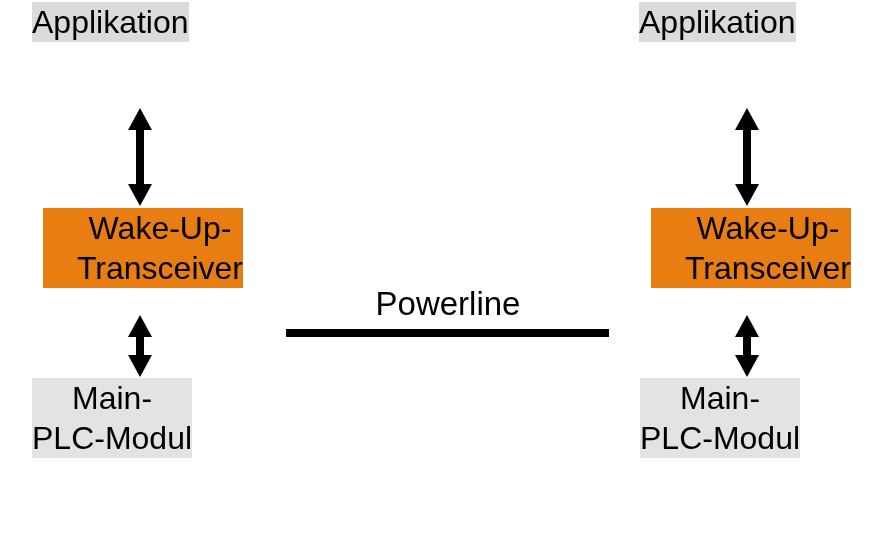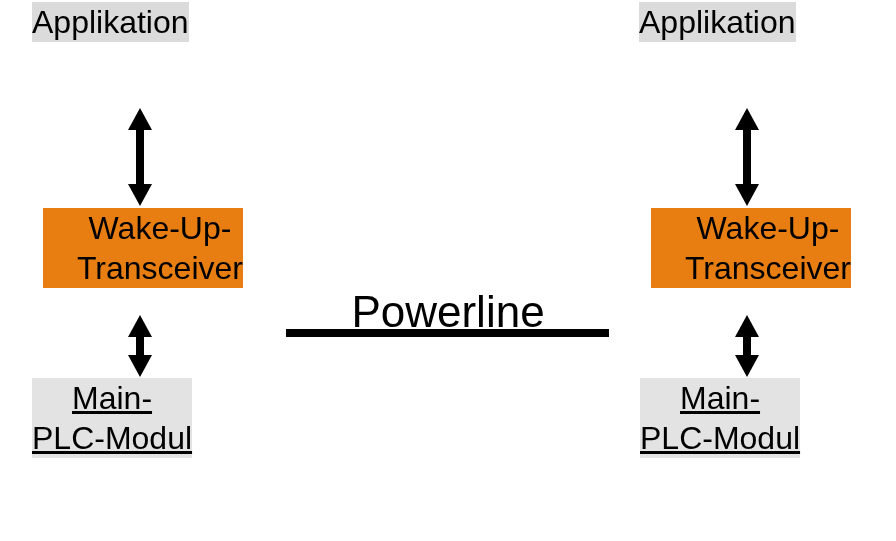--- a/index.html
+++ b/index.html
@@ -29,21 +29,21 @@
     flex-direction: column;
     align-items: center;
     justify-content: center;
     text-align: center;
     font-size: 32px;
     line-height: 40px;
     color: var(--text, #000000);
   }
   .app-box    { background: var(--app-gray, #DBDBDB); }
   .orange-box { background: var(--orange, #E87E12); padding-left: 34px; }
-  .plc-box    { background: var(--module-gray, #E3E3E3); text-decoration: underline; }
+  .plc-box    { background: var(--module-gray, #E3E3E3); }
 
   .app-box.left     { left: 32;  top: 2;   width: 214; height: 105; }
   .app-box.right    { left: 639; top: 2;   width: 215; height: 105; }
   .orange-box.left  { left: 43;  top: 208; width: 194; height: 105; }
   .orange-box.right { left: 651; top: 208; width: 193; height: 105; }
   .plc-box.left     { left: 32;  top: 378; width: 214; height: 108; }
   .plc-box.right    { left: 640; top: 378; width: 212; height: 108; }
 
   .arrow {
     position: absolute;
@@ -60,26 +60,26 @@
     position: absolute;
     left: 286px;
     top: 329px;
     width: 323px;
     height: 8px;
     background: var(--line-black, #000000);
   }
   .powerline-label {
     position: absolute;
     left: 328px;
-    top: 292px;
+    top: 284px;
     width: 240px;
     height: 40px;
     line-height: 40px;
     text-align: center;
-    font-size: 44px;
+    font-size: 33px;
     color: var(--text, #000000);
   }
   
   .panel, .box, .arrow { box-sizing: border-box; }
   .panel.left, .panel.right,
   .app-box.left, .app-box.right,
   .orange-box.left, .orange-box.right,
   .plc-box.left, .plc-box.right,
   .arrow.a1.left, .arrow.a2.left, .arrow.a1.right, .arrow.a2.right {
     left: unset; top: unset;

